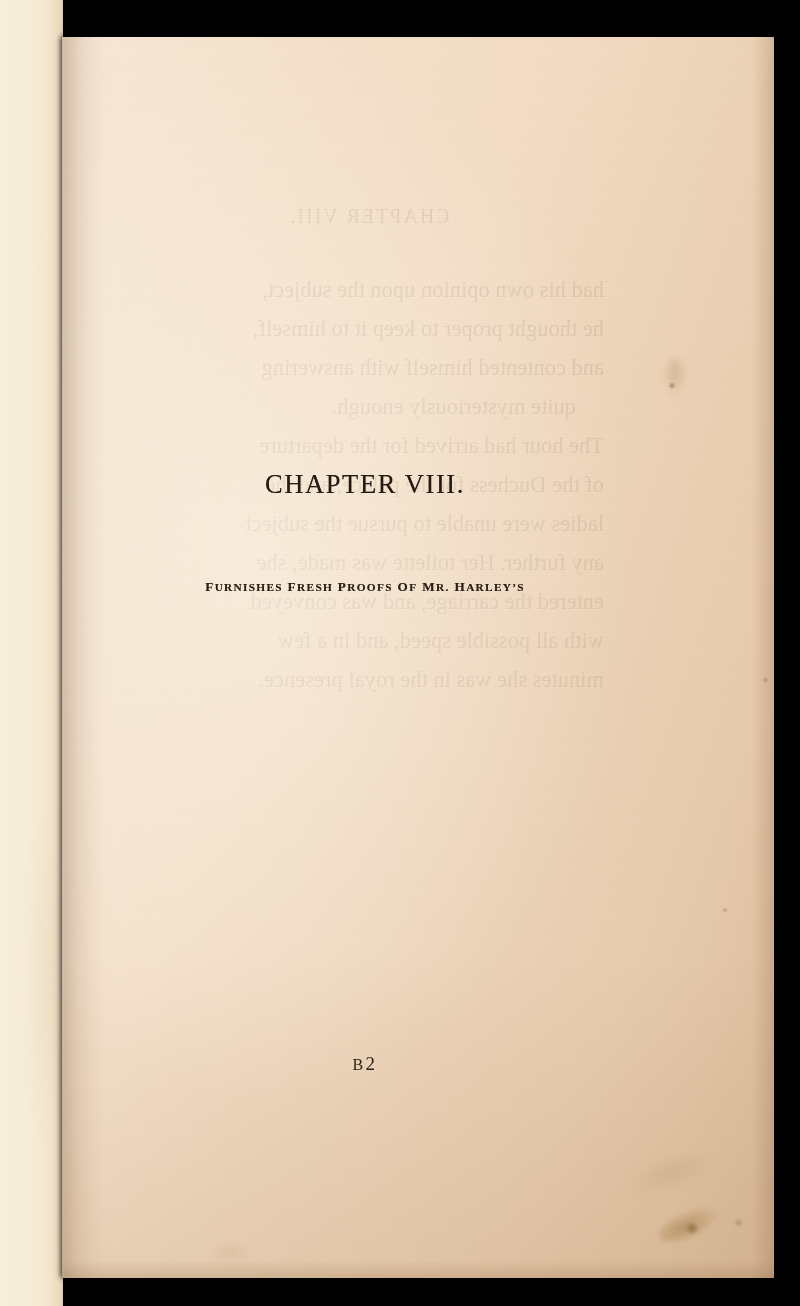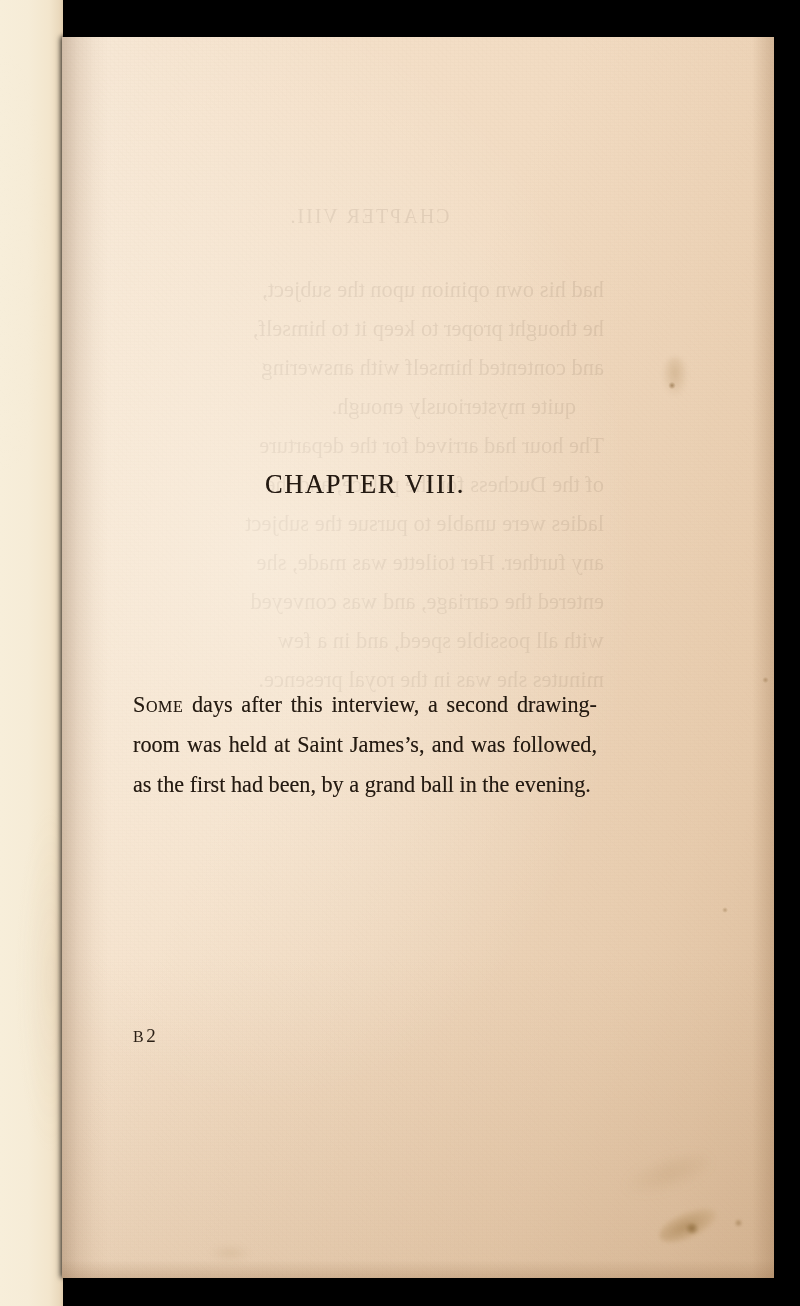--- a/index.html
+++ b/index.html
@@ -203,23 +203,23 @@
   }
   .body-copy p { margin: 0; }
   .body-copy p.indent { text-indent: 26px; }
   .body-copy .smallcaps {
     font-variant: small-caps;
     letter-spacing: .6px;
   }
 
   .signature {
     position: absolute;
-    top: 988px;
-    width: 464px;
-    text-align: left;
+    top: 1016px;
+    width: 464px;
+    text-align: center;
     font-size: 19px;
     letter-spacing: 2.5px;
     color: #2a1f15;
   }
   .signature .sig-letter { font-size: 16px; }
 
   
   .edge-curl {
     position: absolute;
     right: 0; top: 0;
@@ -271,24 +271,24 @@
     <div class="fox f6"></div>
     <div class="fox f7"></div>
     <div class="fox f8"></div>
     <div class="fox f9"></div>
 
     <div class="textblock">
 
       <div class="chapter-title">CHAPTER VIII.</div>
 
       <div class="chapter-subtitle">
+        <div><span>F</span><span class="sc-lower">URNISHES</span> <span>F</span><span class="sc-lower">RESH</span> <span>P</span><span class="sc-lower">ROOFS</span> <span>O</span><span class="sc-lower">F</span> <span>M</span><span class="sc-lower">R.</span> <span>H</span><span class="sc-lower">ARLEY’S</span></div>
       </div>
 
       <div class="body-copy">
-        <p><span class="smallcaps">Some</span><span> days after this interview, a second drawing-room was held at Saint James’s, and was followed, as the first had been, by a grand ball in the evening.</span></p>
       </div>
 
       <div class="signature">
         <span class="sig-letter">B</span><span>2</span>
       </div>
 
     </div>
 
     <div class="edge-curl"></div>
     <div class="edge-bottom"></div>

